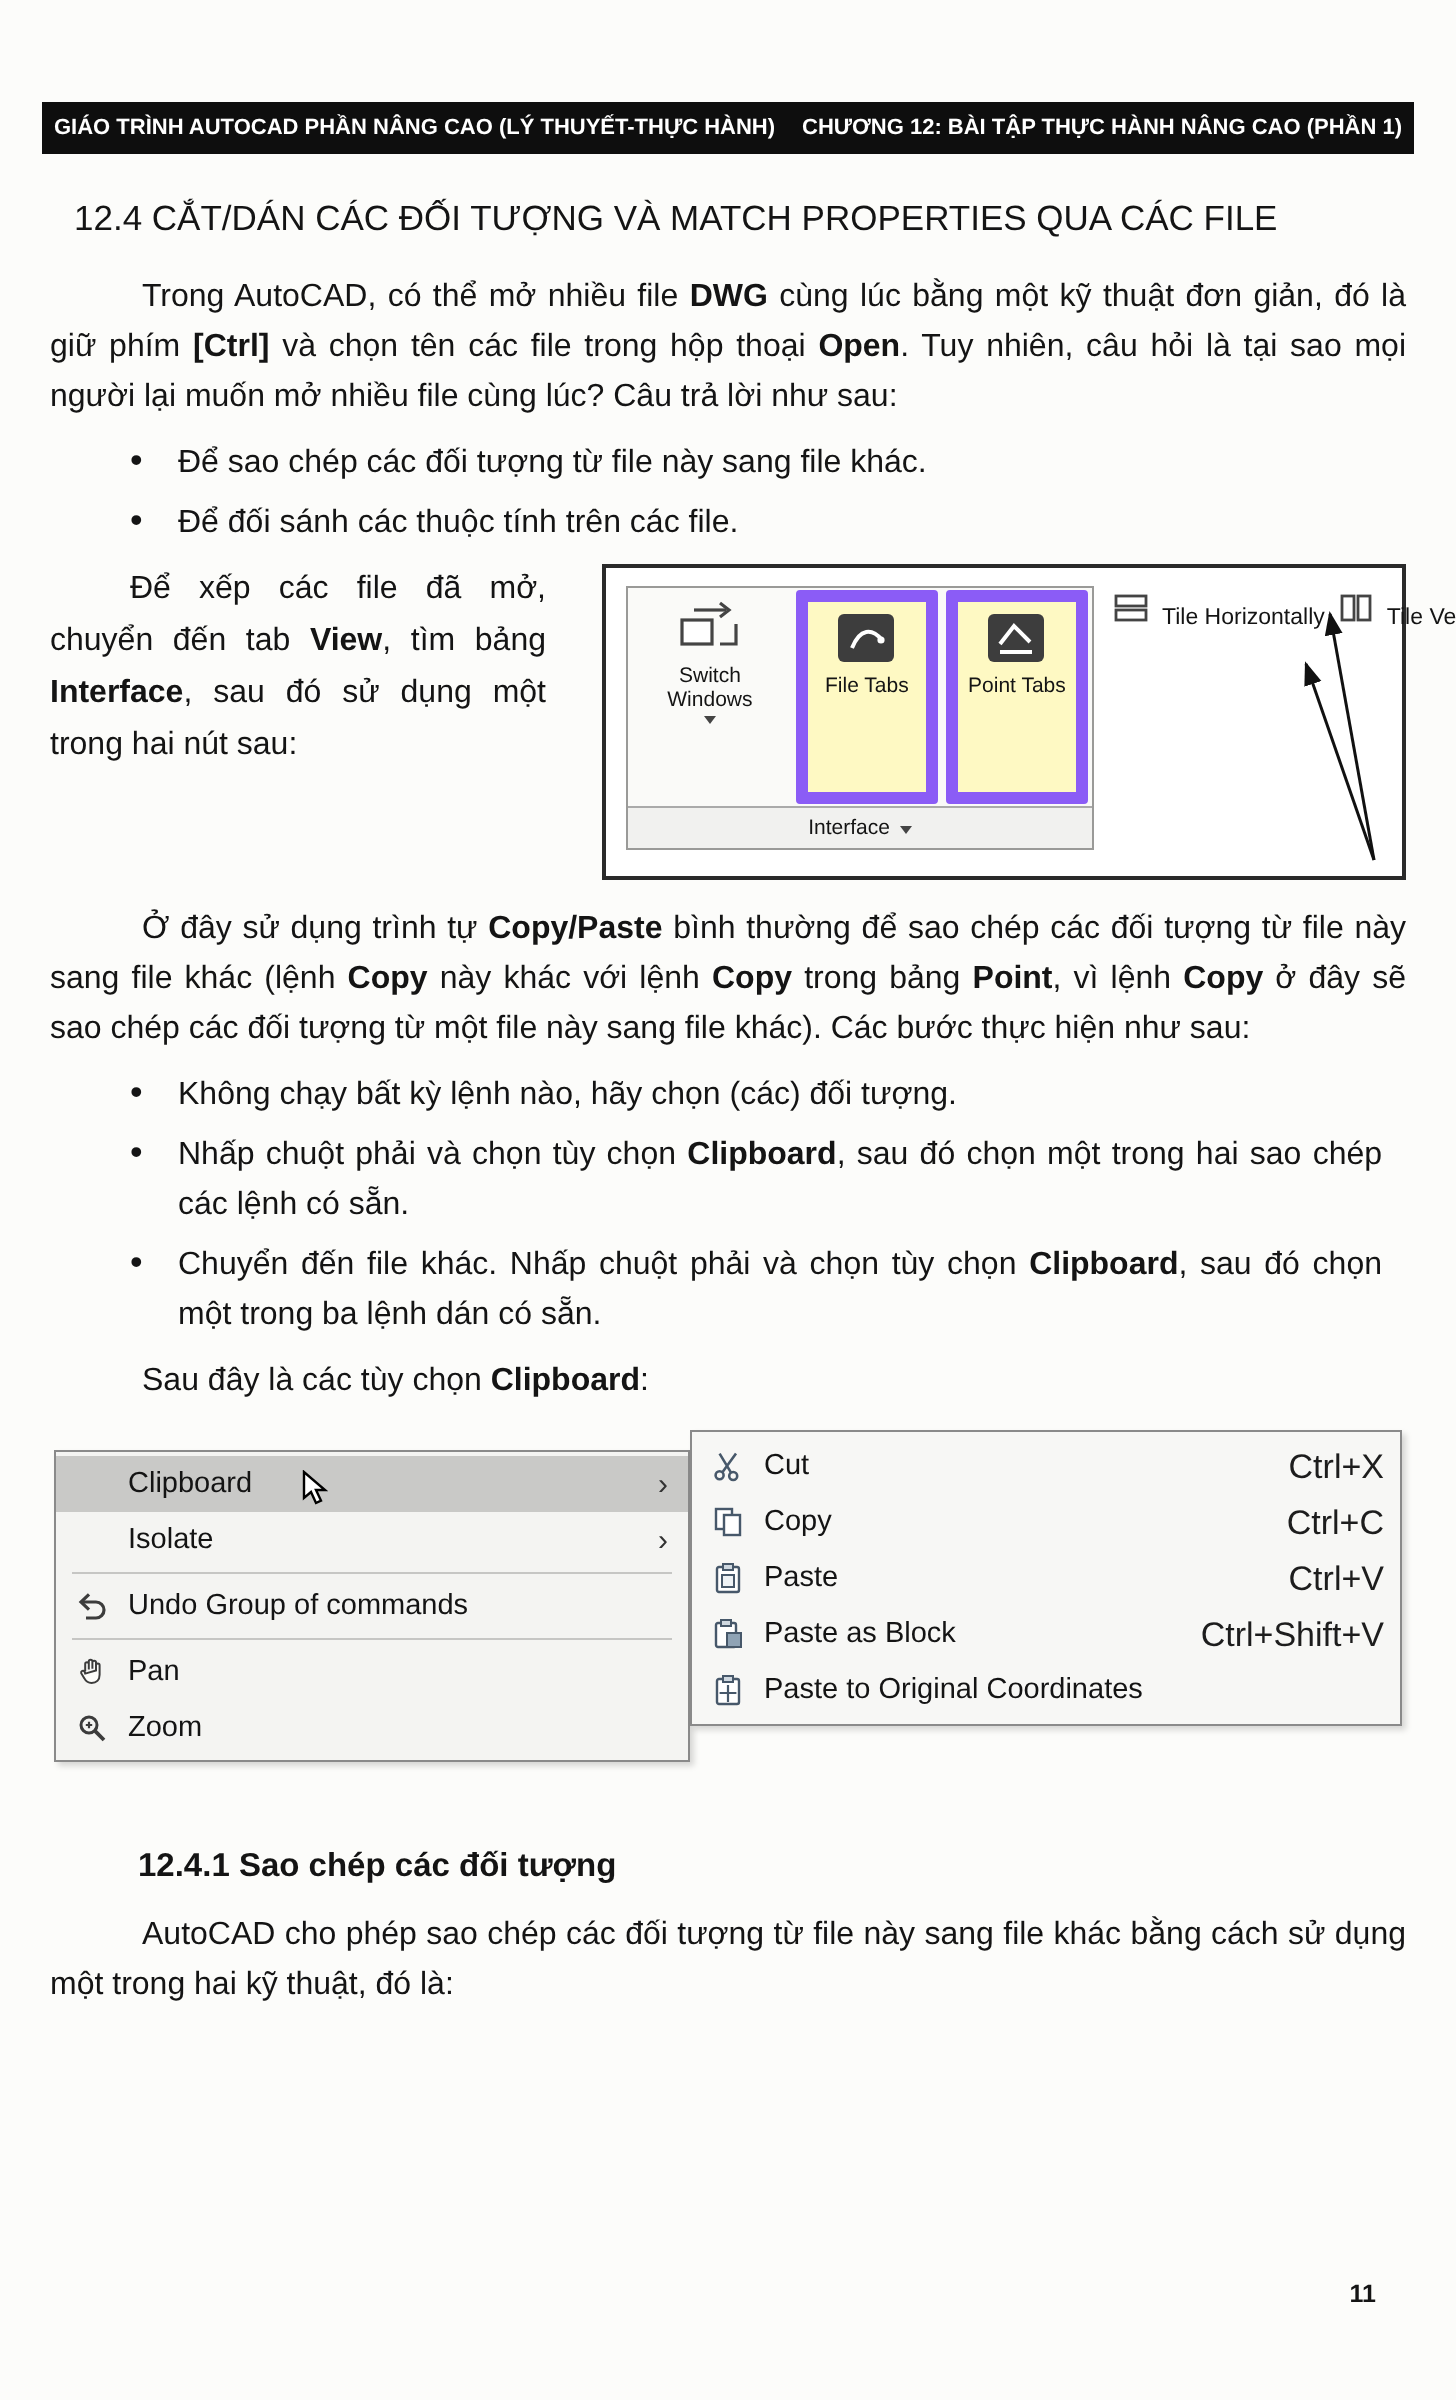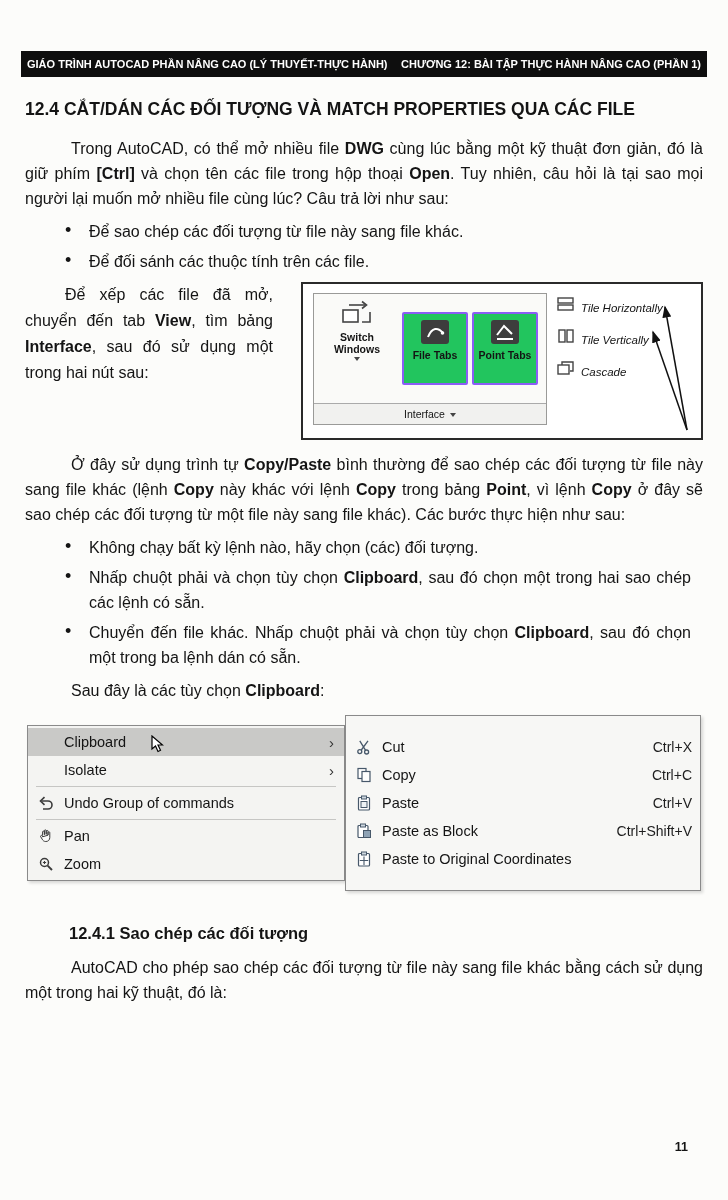--- a/index.html
+++ b/index.html
@@ -6,58 +6,58 @@
   .page{position:relative;width:728px;height:1200px;margin:0 auto;background:#fcfcfa;
         font-family:"Liberation Sans",sans-serif;color:#141414;overflow:hidden;
         box-shadow:0 0 6px rgba(0,0,0,.25);}
   
   .header-bar{position:absolute;left:21px;top:51px;width:686px;height:26px;background:#0e0e0e;
         color:#fff;display:flex;align-items:center;justify-content:space-between;
         padding:0 6px;box-sizing:border-box;font-size:11px;font-weight:700;white-space:nowrap;}
   
   .content{position:absolute;left:25px;top:96px;width:678px;font-size:16px;line-height:25px;
         text-align:justify;}
-  h1.section-title{font-size:17.5px;line-height:27px;margin:0 0 13px;font-weight:700;text-align:justify;}
+  h1.section-title{font-size:17.5px;line-height:27px;margin:0 12px 13px;font-weight:400;text-align:justify;}
   .para{margin:0 0 8px;text-indent:46px;}
   .para.sp{margin-top:12px;}
   ul.blist{list-style:none;margin:2px 12px 8px;padding:0 0 0 22px;}
   ul.blist li{position:relative;padding-left:30px;margin:5px 0;}
   ul.blist li::before{content:"\2022";position:absolute;left:6px;top:-1px;font-size:18px;}
   
   .fig-row{display:flex;gap:28px;margin:4px 0 12px;}
   .fig-row .side-text{width:260px;line-height:26px;text-align:justify;}
   .figure1{position:relative;width:402px;height:158px;border:2px solid #2a2a2a;background:#fff;
         flex:none;box-sizing:border-box;}
   .panel{position:absolute;left:10px;top:9px;width:234px;height:132px;border:1px solid #9a9a98;
         background:#fafaf8;display:flex;flex-direction:column;box-sizing:border-box;}
-  .panel-body{flex:1;display:flex;font-weight:bold;}
+  .panel-body{flex:1;display:flex;}
   .rb-btn{display:flex;flex-direction:column;align-items:center;padding-top:5px;
         font-size:10.5px;line-height:12px;text-align:center;cursor:default;}
   .rb-btn.sw{width:86px;}
-  .rb-btn.tab{width:62px;margin:18px 2px;background:#22c55e;border:2px solid #8b5cf6;border-radius:2px;}
+  .rb-btn.tab{width:62px;margin:1px 2px;background:#fef9c3;border:6px solid #8b5cf6;border-radius:2px;}
   .rb-lb{display:block;width:56px;margin-top:2px;}
   .caret{width:0;height:0;border-left:3.5px solid transparent;border-right:3.5px solid transparent;
         border-top:4px solid #444;display:inline-block;margin-top:2px;}
   .panel-footer{height:20px;border-top:1px solid #aaa;display:flex;align-items:center;
         justify-content:center;font-size:10.5px;gap:5px;background:#f1f1ef;}
-  .fly{position:absolute;left:254px;top:12px;width:142px;display:flex;flex-direction:column;gap:7px;font-style:italic;}
+  .fly{position:absolute;left:254px;top:12px;width:142px;display:flex;flex-direction:row;gap:7px;}
   .fly-row{display:flex;align-items:center;gap:6px;font-size:11.5px;white-space:nowrap;}
   .arrows{position:absolute;left:0;top:0;width:398px;height:154px;pointer-events:none;}
   
   .ctx-wrap{position:relative;height:202px;margin:4px 0 8px;text-align:left;}
   .ctx-left{position:absolute;left:2px;top:14px;width:318px;background:#f4f4f2;
         border:1px solid #8a8a8a;padding:2px 0;box-sizing:border-box;box-shadow:2px 2px 3px rgba(0,0,0,.15);}
   .ctx-right{position:absolute;left:320px;top:4px;width:356px;background:#f7f7f5;
-        border:1px solid #8a8a8a;padding:17px 0;box-sizing:border-box;box-shadow:2px 2px 3px rgba(0,0,0,.15);}
+        border:1px solid #8a8a8a;padding:3px 0;box-sizing:border-box;box-shadow:2px 2px 3px rgba(0,0,0,.15);}
   .menu-row{display:flex;align-items:center;height:28px;padding:0 8px 0 6px;font-size:14.5px;
         position:relative;white-space:nowrap;}
   .ctx-left .menu-row{padding-right:10px;}
   .menu-row .mi{width:24px;height:18px;display:flex;align-items:center;justify-content:center;flex:none;}
   .menu-row .ml{margin-left:6px;}
-  .menu-row .ms{margin-left:auto;font-size:14px;color:#1d1d1d;}
+  .menu-row .ms{margin-left:auto;font-size:17px;color:#1d1d1d;}
   .ctx-left .menu-row .ms{margin-right:22px;}
   .menu-row.dis .ml,.menu-row.dis .ms{color:#9b9b9b;}
   .menu-row.hl{background:#c9c9c7;}
   .sub-arrow{margin-left:auto;font-size:15px;color:#333;}
   .sub-arrow::after{content:"\203A";}
   .menu-sep{height:1px;background:#c6c6c4;margin:2px 8px;}
   .cursor-pointer{position:absolute;left:122px;top:7px;}
   
   .sub-title{font-weight:700;margin:8px 0 9px;padding-left:44px;font-size:16.5px;text-align:left;}
   .page-number{position:absolute;right:40px;top:1140px;font-weight:700;font-size:12.5px;}

